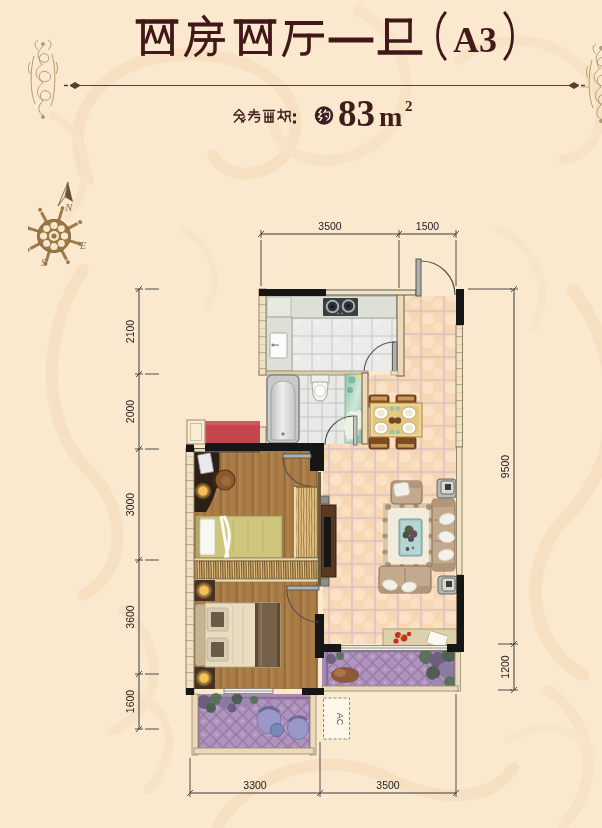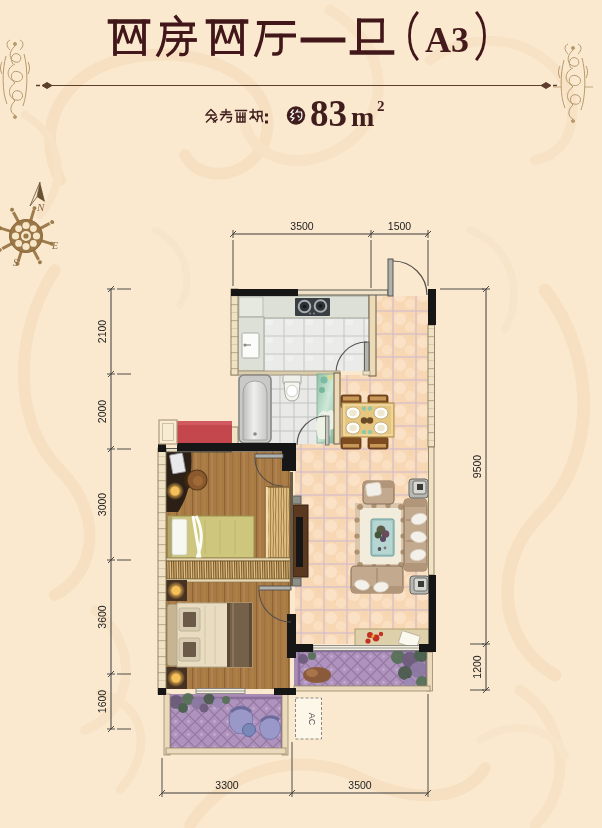--- a/index.html
+++ b/index.html
@@ -1,15 +1,15 @@
 <!DOCTYPE html>
 <html><head><meta charset="utf-8">
 <style>
 html,body{margin:0;padding:0;width:602px;height:828px;overflow:hidden;background:#fbe9cf;font-family:"Liberation Sans",sans-serif;}
-#page{position:relative;width:508px;height:828px;}
+#page{position:relative;width:508px;height:828px;margin-left:28px;}
 svg{position:absolute;top:0;left:0;}
 </style></head>
 <body>
 <div id="page">
 <svg width="602" height="828" viewBox="0 0 602 828">
 <defs>
 <pattern id="ktile" width="20" height="18" patternUnits="userSpaceOnUse" patternTransform="translate(264,318)">
   <rect width="20" height="18" fill="#ebecea"></rect>
   <rect width="20" height="18" fill="none" stroke="#c6c8c4" stroke-width="1"></rect>
   <rect x="2" y="2" width="7" height="5" fill="#f2f3f1" opacity=".7"></rect>

